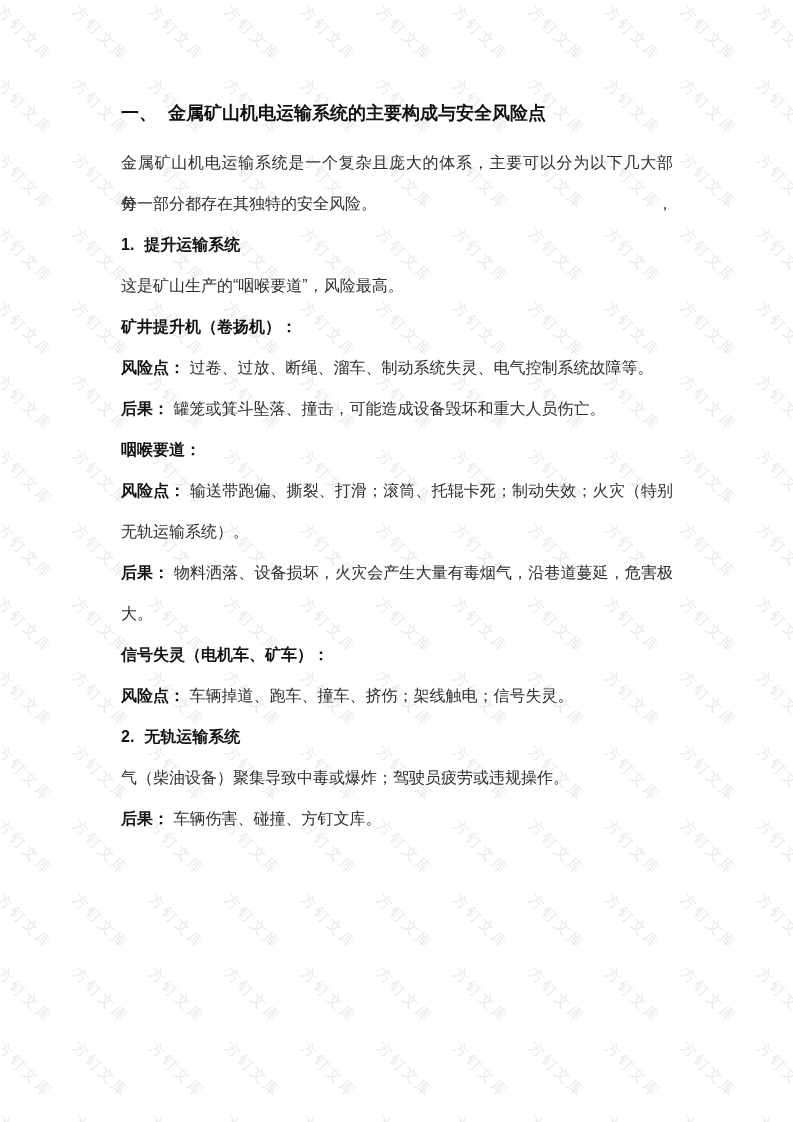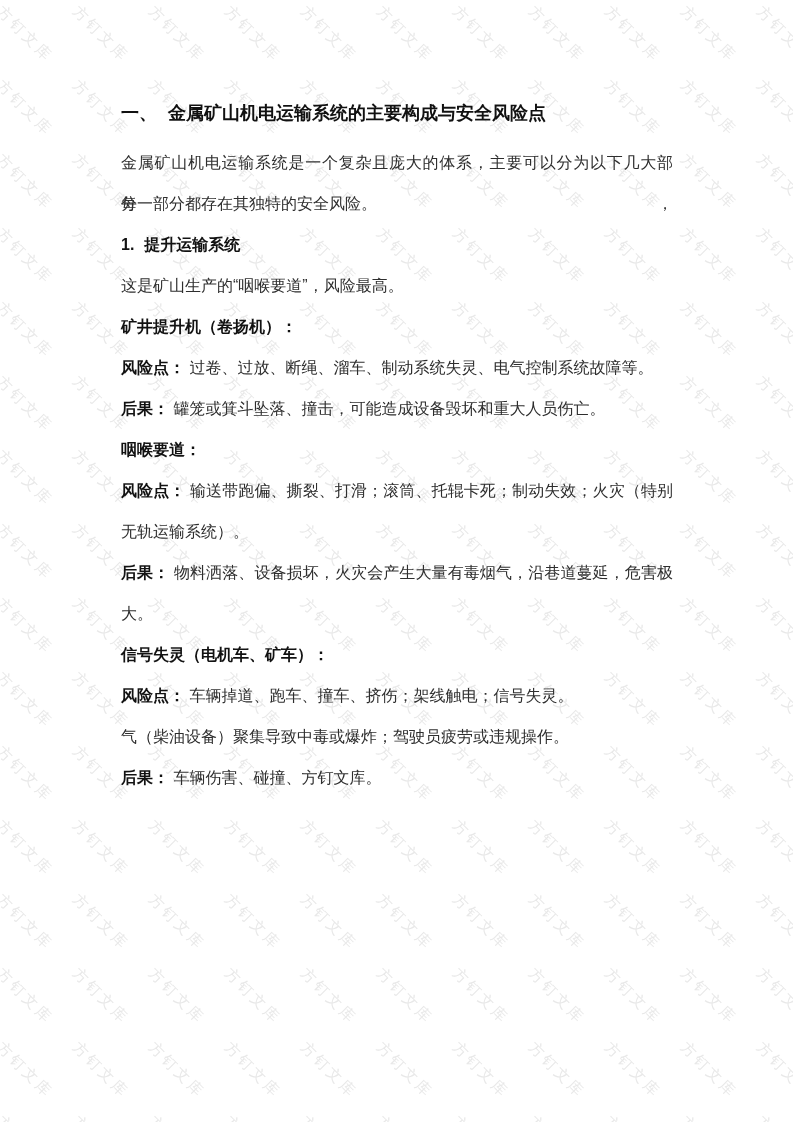--- a/index.html
+++ b/index.html
@@ -249,17 +249,18 @@
         <div class="line"><span class="b">矿井提升机（卷扬机）：</span></div>
         <div class="line"><span class="b">风险点：</span><span> 过卷、过放、断绳、溜车、制动系统失灵、电气控制系统故障等。</span></div>
         <div class="line"><span class="b">后果：</span><span> 罐笼或箕斗坠落、撞击，可能造成设备毁坏和重大人员伤亡。</span></div>
         <div class="line"><span class="b">咽喉要道：</span></div>
         <div class="line fill"><span class="b">风险点：</span><span> 输送带跑偏、撕裂、打滑；滚筒、托辊卡死；制动失效；火灾（特别</span></div>
         <div class="line"><span>无轨运输系统）。</span></div>
         <div class="line fill"><span class="b">后果：</span><span> 物料洒落、设备损坏，火灾会产生大量有毒烟气，沿巷道蔓延，危害极</span></div>
         <div class="line"><span>大。</span></div>
         <div class="line"><span class="b">信号失灵（电机车、矿车）：</span></div>
         <div class="line"><span class="b">风险点：</span><span> 车辆掉道、跑车、撞车、挤伤；架线触电；信号失灵。</span></div>
+        <div class="line"><span class="b gap">2.</span><span class="b">无轨运输系统</span></div>
         <div class="line"><span>气（柴油设备）聚集导致中毒或爆炸；驾驶员疲劳或违规操作。</span></div>
         <div class="line"><span class="b">后果：</span><span> 车辆伤害、碰撞、方钉文库。</span></div>
       </div>
   </div>
 </div>
 
 </body></html>

